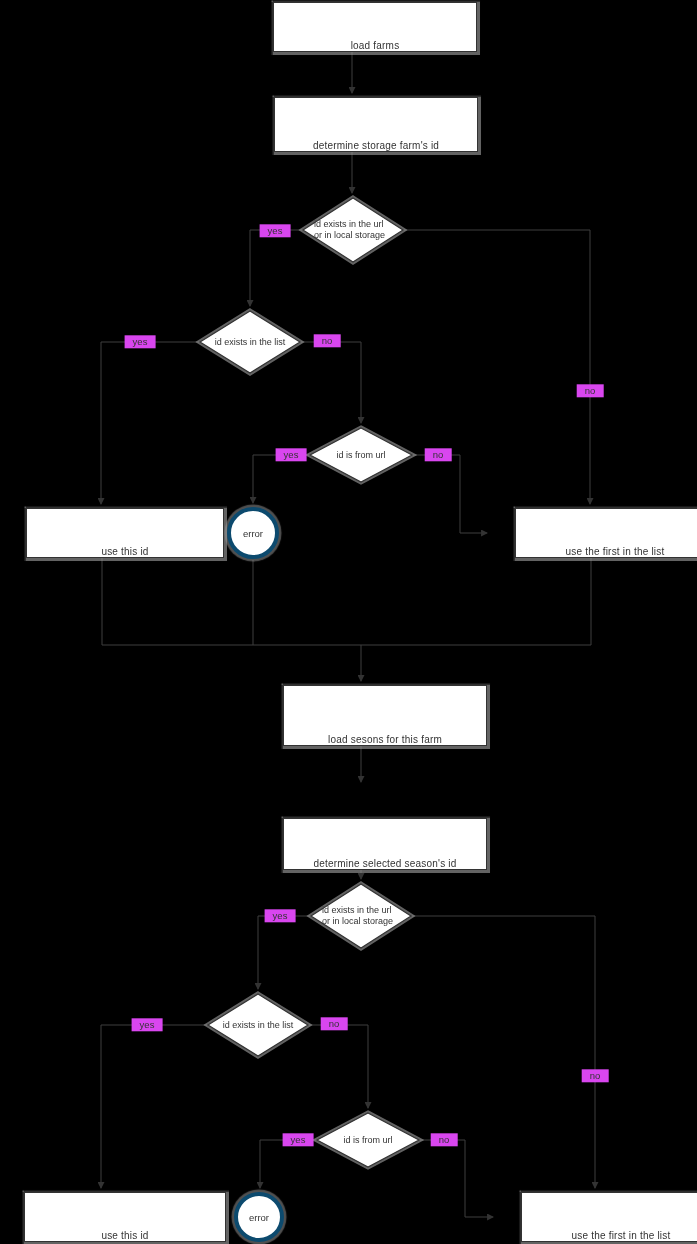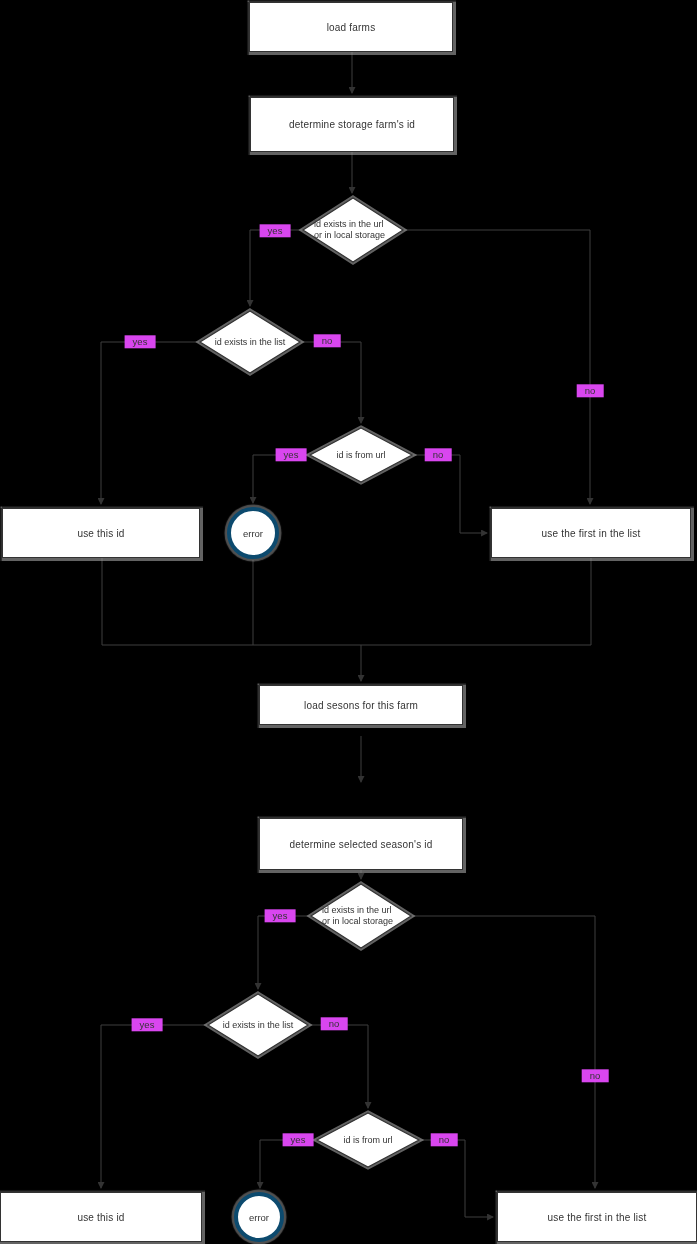--- a/index.html
+++ b/index.html
@@ -2,22 +2,22 @@
 <html><head>
 <meta charset="utf-8">
 <style>
   html,body{margin:0;padding:0;background:#000;}
   #canvas{position:relative;width:697px;height:1244px;background:#000000;
           font-family:"Liberation Sans",sans-serif;color:#333333;overflow:hidden;}
   #edges{position:absolute;left:0;top:0;z-index:1;}
   .edge{stroke:#3e3e3e;stroke-width:1;fill:none;}
   .rbox{position:absolute;z-index:2;background:#ffffff;border:1px solid #333333;
         box-shadow:0 0 1px 2.5px rgba(160,160,160,.62);
-        display:flex;align-items:center;justify-content:center;text-align:center;
-        font-size:10px;letter-spacing:.2px;box-sizing:border-box;}
+        display:flex;align-items:flex-end;justify-content:center;text-align:center;
+        font-size:10px;letter-spacing:.2px;box-sizing:border-box;margin-left:24px;}
   .circle{position:absolute;z-index:2;background:#ffffff;border:4px solid #0c4a6e;border-radius:50%;
         box-shadow:0 0 1px 2.5px rgba(160,160,160,.5);
         display:flex;align-items:center;justify-content:center;font-size:9.5px;box-sizing:border-box;}
   .diamond{position:absolute;z-index:2;}
   .diamond svg{position:absolute;left:0;top:0;overflow:visible;display:block;}
   .halo{fill:none;stroke:rgba(160,160,160,.62);stroke-width:5;}
   .dfill{fill:#ffffff;stroke:#333333;stroke-width:1.2;}
   .dtext{position:absolute;inset:0;display:flex;align-items:center;justify-content:center;
          text-align:left;font-size:9px;line-height:1.2;padding:0 12px;}
   .elabel{position:absolute;z-index:3;transform:translate(-50%,-50%);background:#d946ef;
@@ -102,21 +102,21 @@
     <span>use the first in the list</span>
   </div>
 
   <div class="elabel" style="left:275px;top:231px">yes</div>
   <div class="elabel" style="left:590px;top:391px">no</div>
   <div class="elabel" style="left:140px;top:342px">yes</div>
   <div class="elabel" style="left:327px;top:341px">no</div>
   <div class="elabel" style="left:291px;top:455px">yes</div>
   <div class="elabel" style="left:438px;top:455px">no</div>
 
-  <div class="rbox" style="left:259px;top:685px;width:204px;height:40px">
+  <div class="rbox" style="left:259px;top:685px;width:204px;height:61px">
     <span>load sesons for this farm</span>
   </div>
 
   <div class="rbox" style="left:259px;top:818px;width:204px;height:52px">
     <span>determine selected season's id</span>
   </div>
 
   <div class="diamond" style="left:310px;top:883px;width:102px;height:66px">
     <svg width="102" height="66" viewBox="0 0 102 66">
       <polygon class="halo" points="51,1 101,33 51,65 1,33"></polygon>

